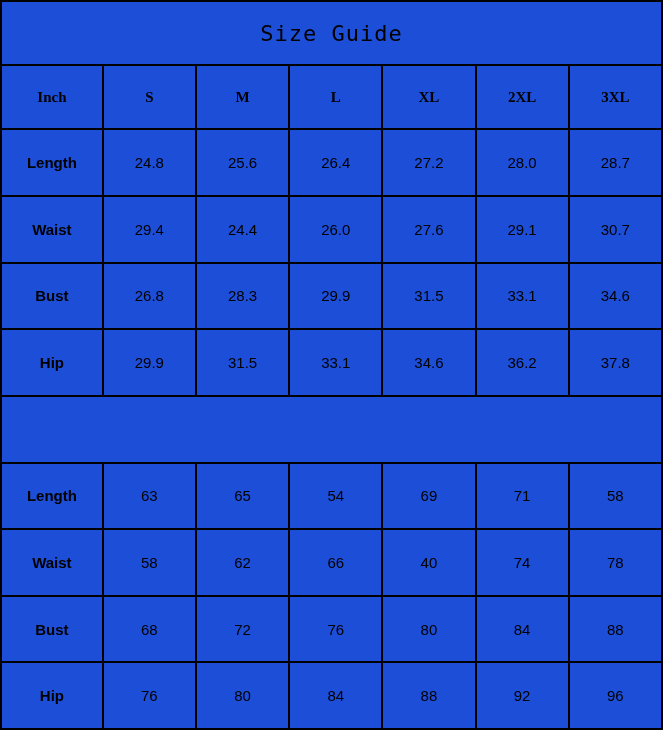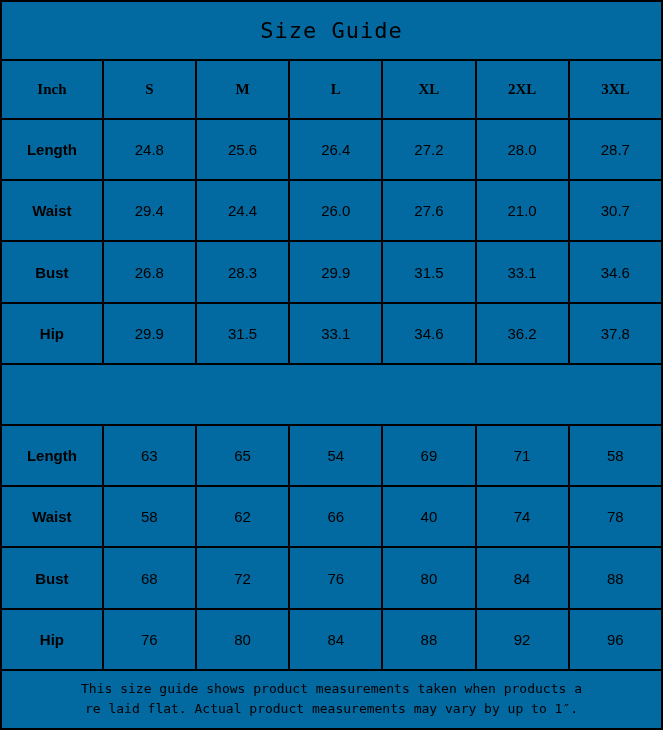--- a/index.html
+++ b/index.html
@@ -11,21 +11,21 @@
     width: 663px;
     height: 730px;
     box-sizing: border-box;
     background: #ffffff;
   }
   table.size-guide {
     width: 663px;
     height: 730px;
     border-collapse: collapse;
     table-layout: fixed;
-    background: #0369a1;
+    background: #1d4ed8;
   }
   table.size-guide td {
     border: 2px solid #000000;
     text-align: center;
     vertical-align: middle;
     color: #000000;
     padding: 0;
     overflow: hidden;
   }
   col.label-col { width: 15.4%; }
@@ -103,21 +103,21 @@
       <td>27.2</td>
       <td>28.0</td>
       <td>28.7</td>
     </tr>
     <tr class="data-row">
       <td class="row-label">Waist</td>
       <td>29.4</td>
       <td>24.4</td>
       <td>26.0</td>
       <td>27.6</td>
-      <td>21.0</td>
+      <td>29.1</td>
       <td>30.7</td>
     </tr>
     <tr class="data-row">
       <td class="row-label">Bust</td>
       <td>26.8</td>
       <td>28.3</td>
       <td>29.9</td>
       <td>31.5</td>
       <td>33.1</td>
       <td>34.6</td>
@@ -167,21 +167,15 @@
     <tr class="data-row">
       <td class="row-label">Hip</td>
       <td>76</td>
       <td>80</td>
       <td>84</td>
       <td>88</td>
       <td>92</td>
       <td>96</td>
     </tr>
 
-    <tr class="footer-row">
-      <td colspan="7">
-        <div>This size guide shows product measurements taken when products a</div>
-        <div>re laid flat. Actual product measurements may vary by up to 1″.</div>
-      </td>
-    </tr>
   </tbody>
     </table>
 </div>
 
 </body></html>

